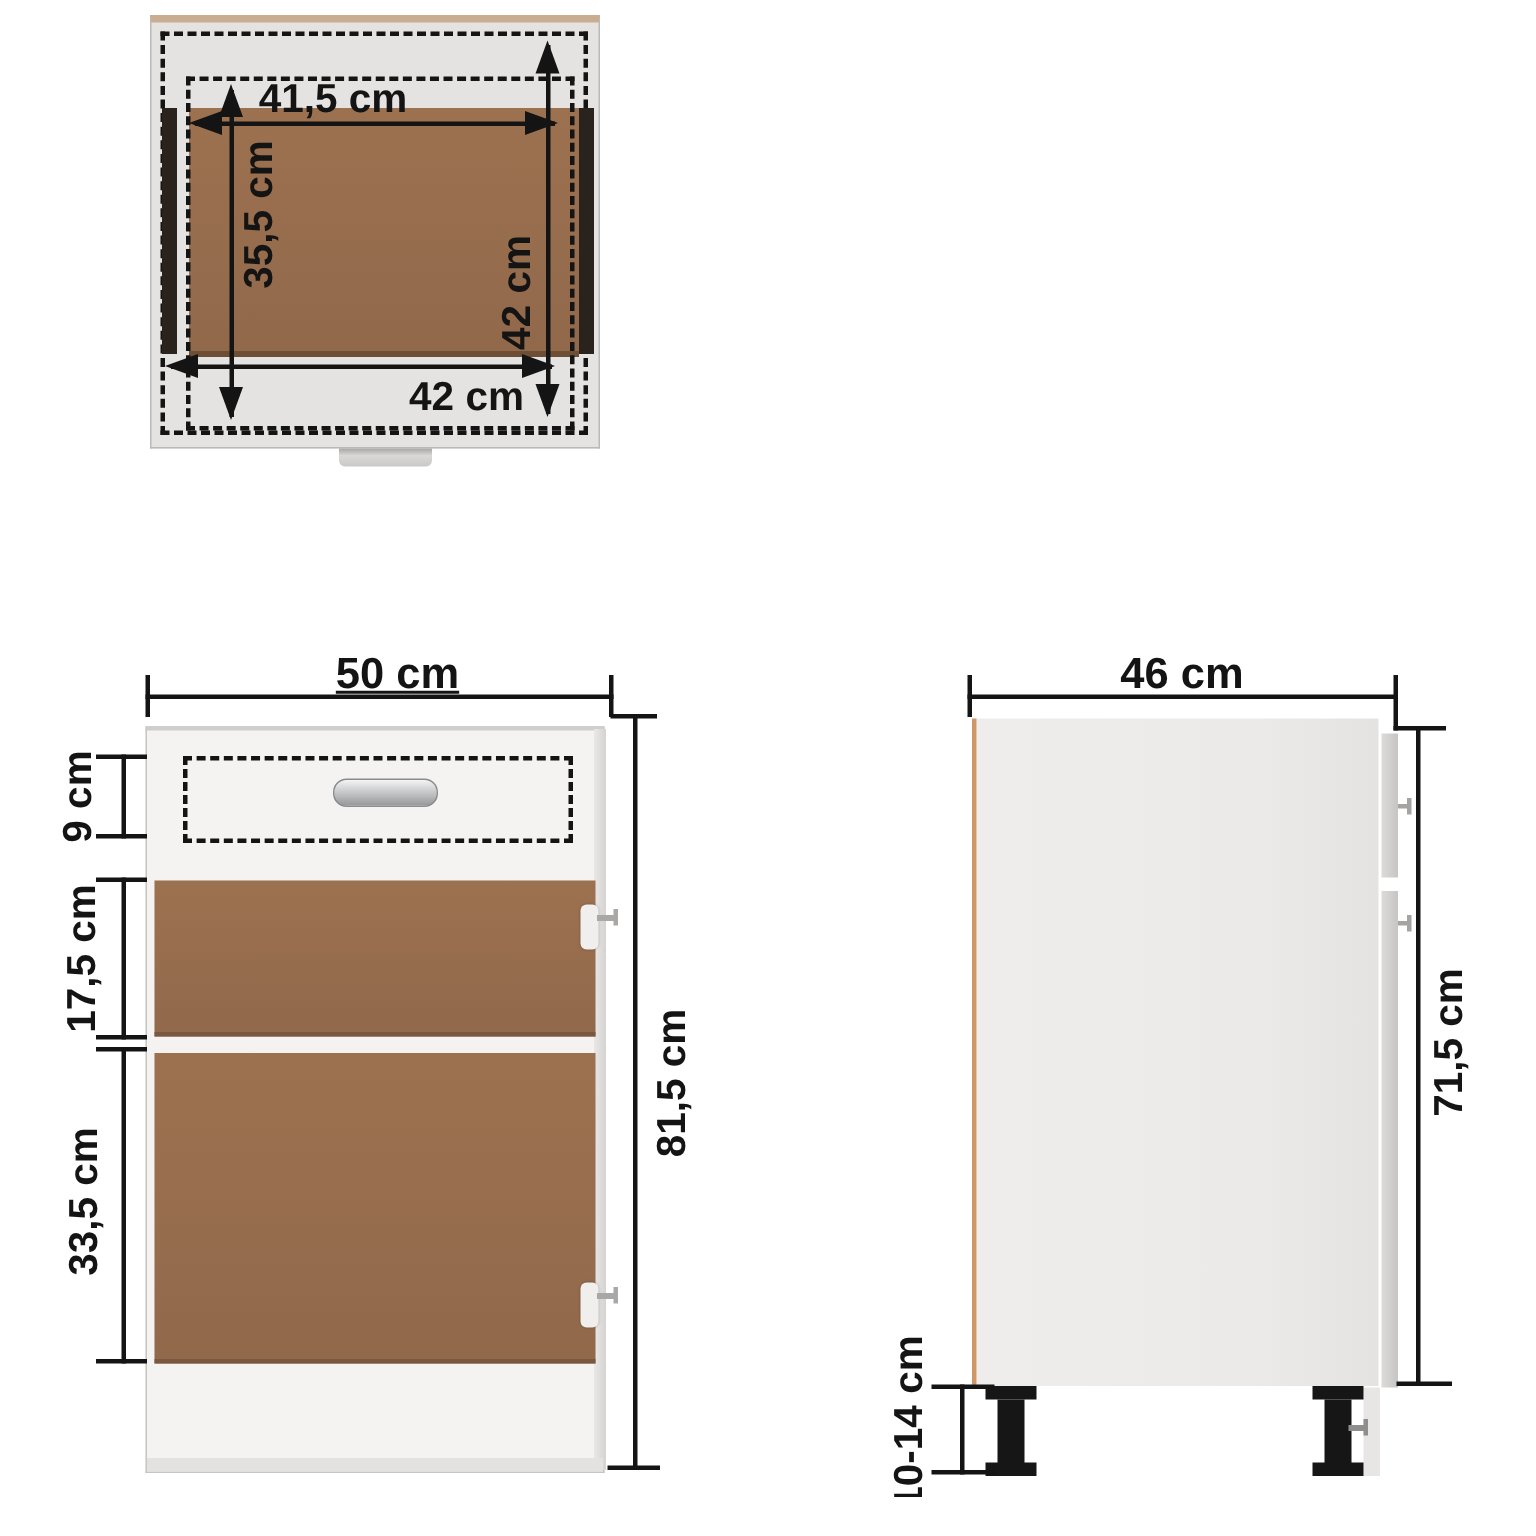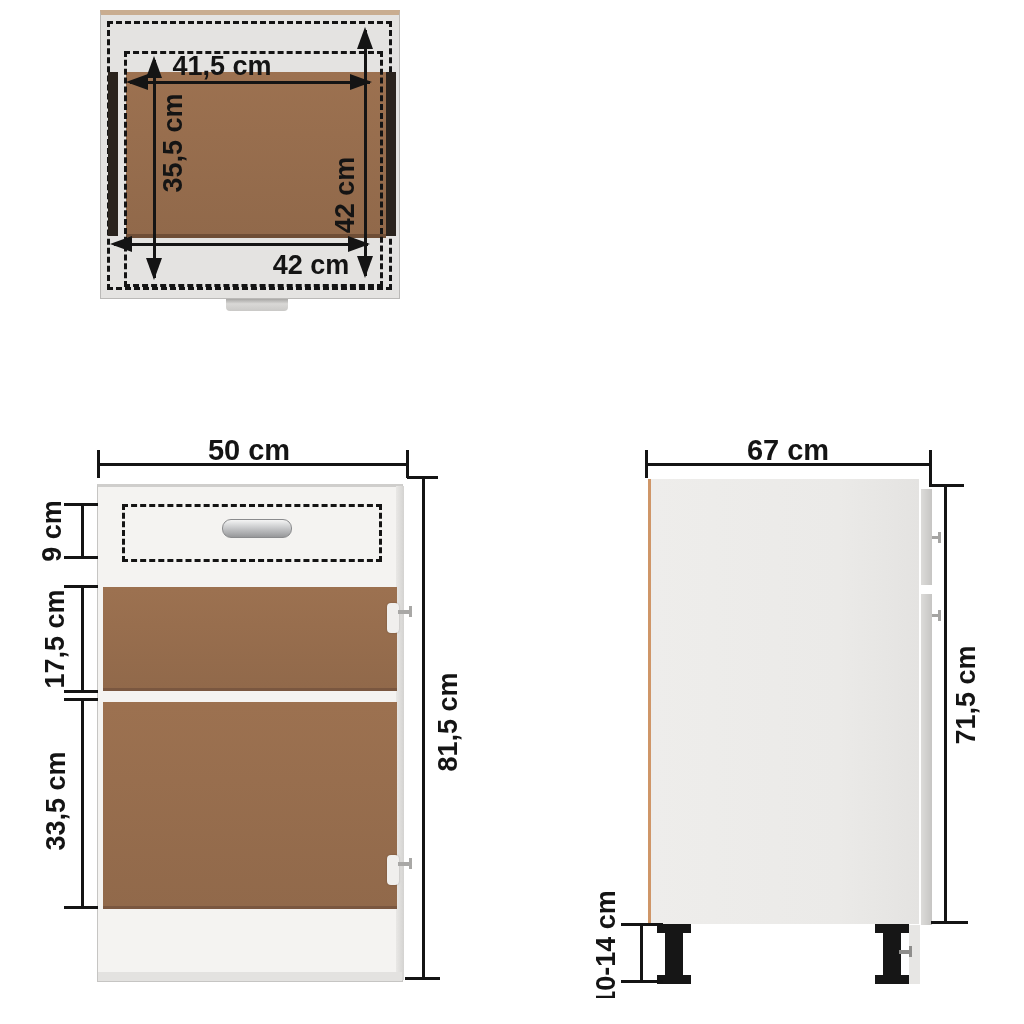--- a/index.html
+++ b/index.html
@@ -58,21 +58,21 @@
     <div class="abs tri tri-u" style="left:357px;top:27px;"></div>
     <div class="abs tri tri-d" style="left:357px;top:256px;"></div>
     <div class="label rot" style="left:345px;top:195px;">42 cm</div>
   </div>
 
   <div class="view">
 
     <div class="abs dim" style="left:97px;top:450px;width:3px;height:28px;"></div>
     <div class="abs dim" style="left:406px;top:450px;width:3px;height:28px;"></div>
     <div class="abs dim" style="left:97px;top:463px;width:312px;height:3px;"></div>
-    <div class="label big" style="left:249px;top:450px;">50 cm</div>
+    <div class="label big" style="left:265px;top:450px;text-decoration:underline;">50 cm</div>
 
     <div class="abs" style="left:97px;top:484px;width:306px;height:498px;background:#f4f3f1;
                 border:1px solid #c6c5c3;border-top:3px solid #cfcecc;box-sizing:border-box;"></div>
     <div class="abs" style="left:396px;top:486px;width:8px;height:494px;background:linear-gradient(90deg,#e9e8e6,#d4d3d1);"></div>
     <div class="abs" style="left:98px;top:972px;width:304px;height:9px;background:#e3e2e0;"></div>
 
     <div class="abs dashed" style="left:122px;top:504px;width:260px;height:58px;box-sizing:border-box;"></div>
     <div class="abs chrome" style="left:222px;top:519px;width:68px;height:17px;"></div>
 
     <div class="abs brown" style="left:103px;top:587px;width:294px;height:104px;border-bottom:3px solid #7a5740;box-sizing:border-box;"></div>
@@ -104,21 +104,21 @@
     <div class="abs dim" style="left:422px;top:476px;width:3px;height:503px;"></div>
     <div class="abs dim" style="left:405px;top:977px;width:35px;height:3px;"></div>
     <div class="label rot" style="left:448px;top:722px;">81,5 cm</div>
   </div>
 
   <div class="view">
 
     <div class="abs dim" style="left:645px;top:450px;width:3px;height:28px;"></div>
     <div class="abs dim" style="left:929px;top:450px;width:3px;height:37px;"></div>
     <div class="abs dim" style="left:645px;top:463px;width:287px;height:3px;"></div>
-    <div class="label big" style="left:788px;top:450px;">67 cm</div>
+    <div class="label big" style="left:788px;top:450px;">46 cm</div>
 
     <div class="abs" style="left:648px;top:479px;width:271px;height:445px;background:linear-gradient(90deg,#eeedeb 0%,#ebeae8 70%,#e4e3e1 100%);
                 border-left:3px solid #cf9668;box-sizing:border-box;"></div>
     <div class="abs" style="left:921px;top:489px;width:11px;height:96px;background:linear-gradient(90deg,#dcdbd9,#c6c5c3);"></div>
     <div class="abs" style="left:921px;top:594px;width:11px;height:331px;background:linear-gradient(90deg,#dcdbd9,#c6c5c3);"></div>
     <div class="abs" style="left:909px;top:925px;width:11px;height:59px;background:#e7e6e4;"></div>
 
     <div class="abs" style="left:932px;top:536px;width:8px;height:3px;background:#a5a4a2;"></div>
     <div class="abs" style="left:938px;top:532px;width:3px;height:11px;background:#a5a4a2;"></div>
     <div class="abs" style="left:932px;top:614px;width:8px;height:3px;background:#a5a4a2;"></div>

